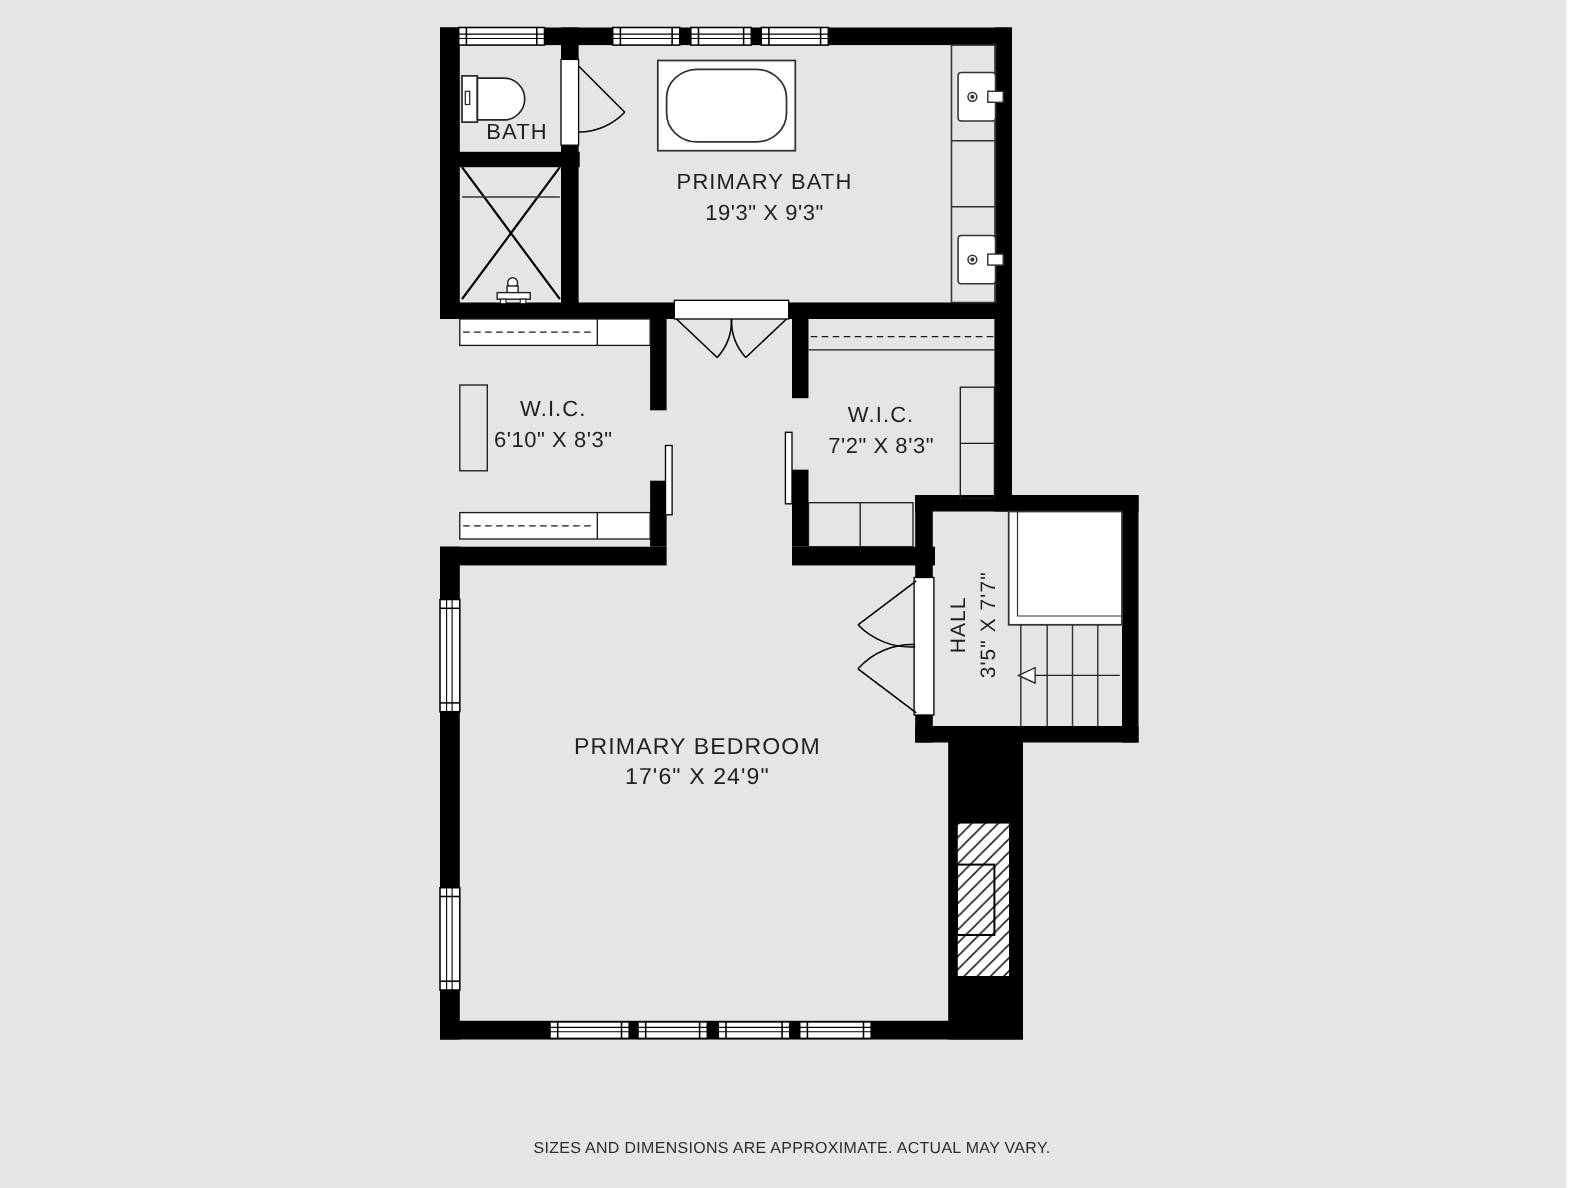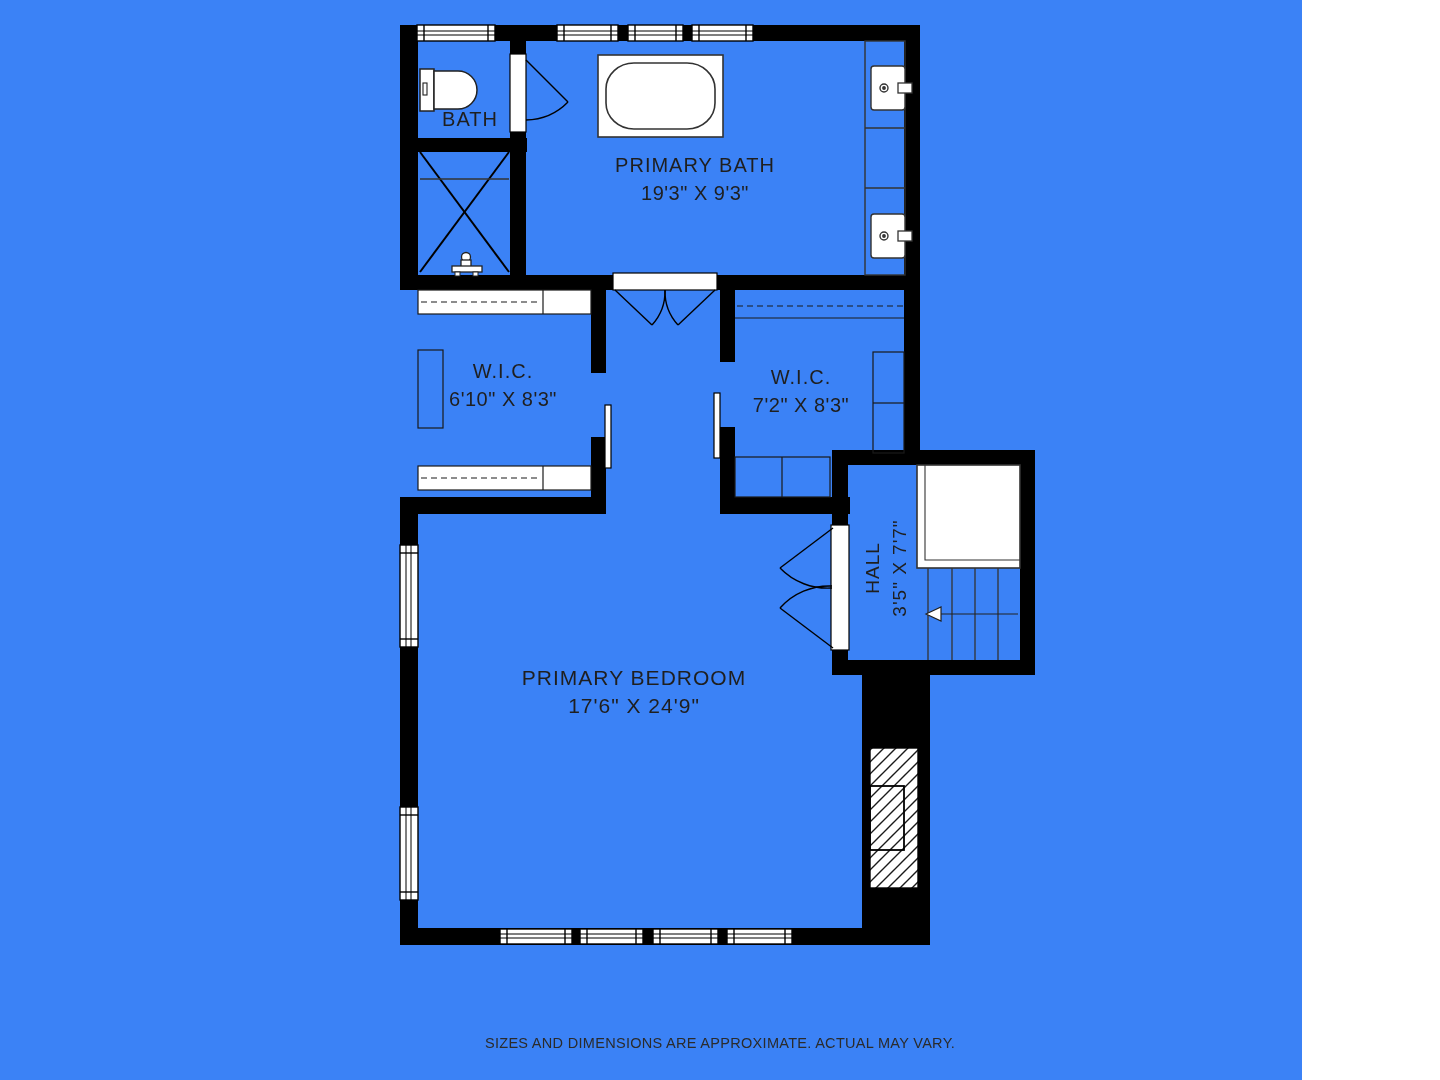--- a/index.html
+++ b/index.html
@@ -2,23 +2,23 @@
 <html><head>
 <meta charset="utf-8">
 <style>
   html, body {
     margin: 0;
     padding: 0;
     background: #ffffff;
   }
   .canvas {
     position: relative;
-    width: 1302px;
+    width: 1424px;
     height: 1080px;
-    background: #3b82f6;
+    background: #e5e5e5;
     font-family: "Liberation Sans", sans-serif;
     text-decoration: underline;
   }
   svg { display: block; }
   text {
     font-family: "Liberation Sans", sans-serif;
     fill: #1f1f1f;
   }
   .room-name   { font-size: 20px; letter-spacing: 1px; }
   .room-dims   { font-size: 20px; letter-spacing: 0.5px; }

